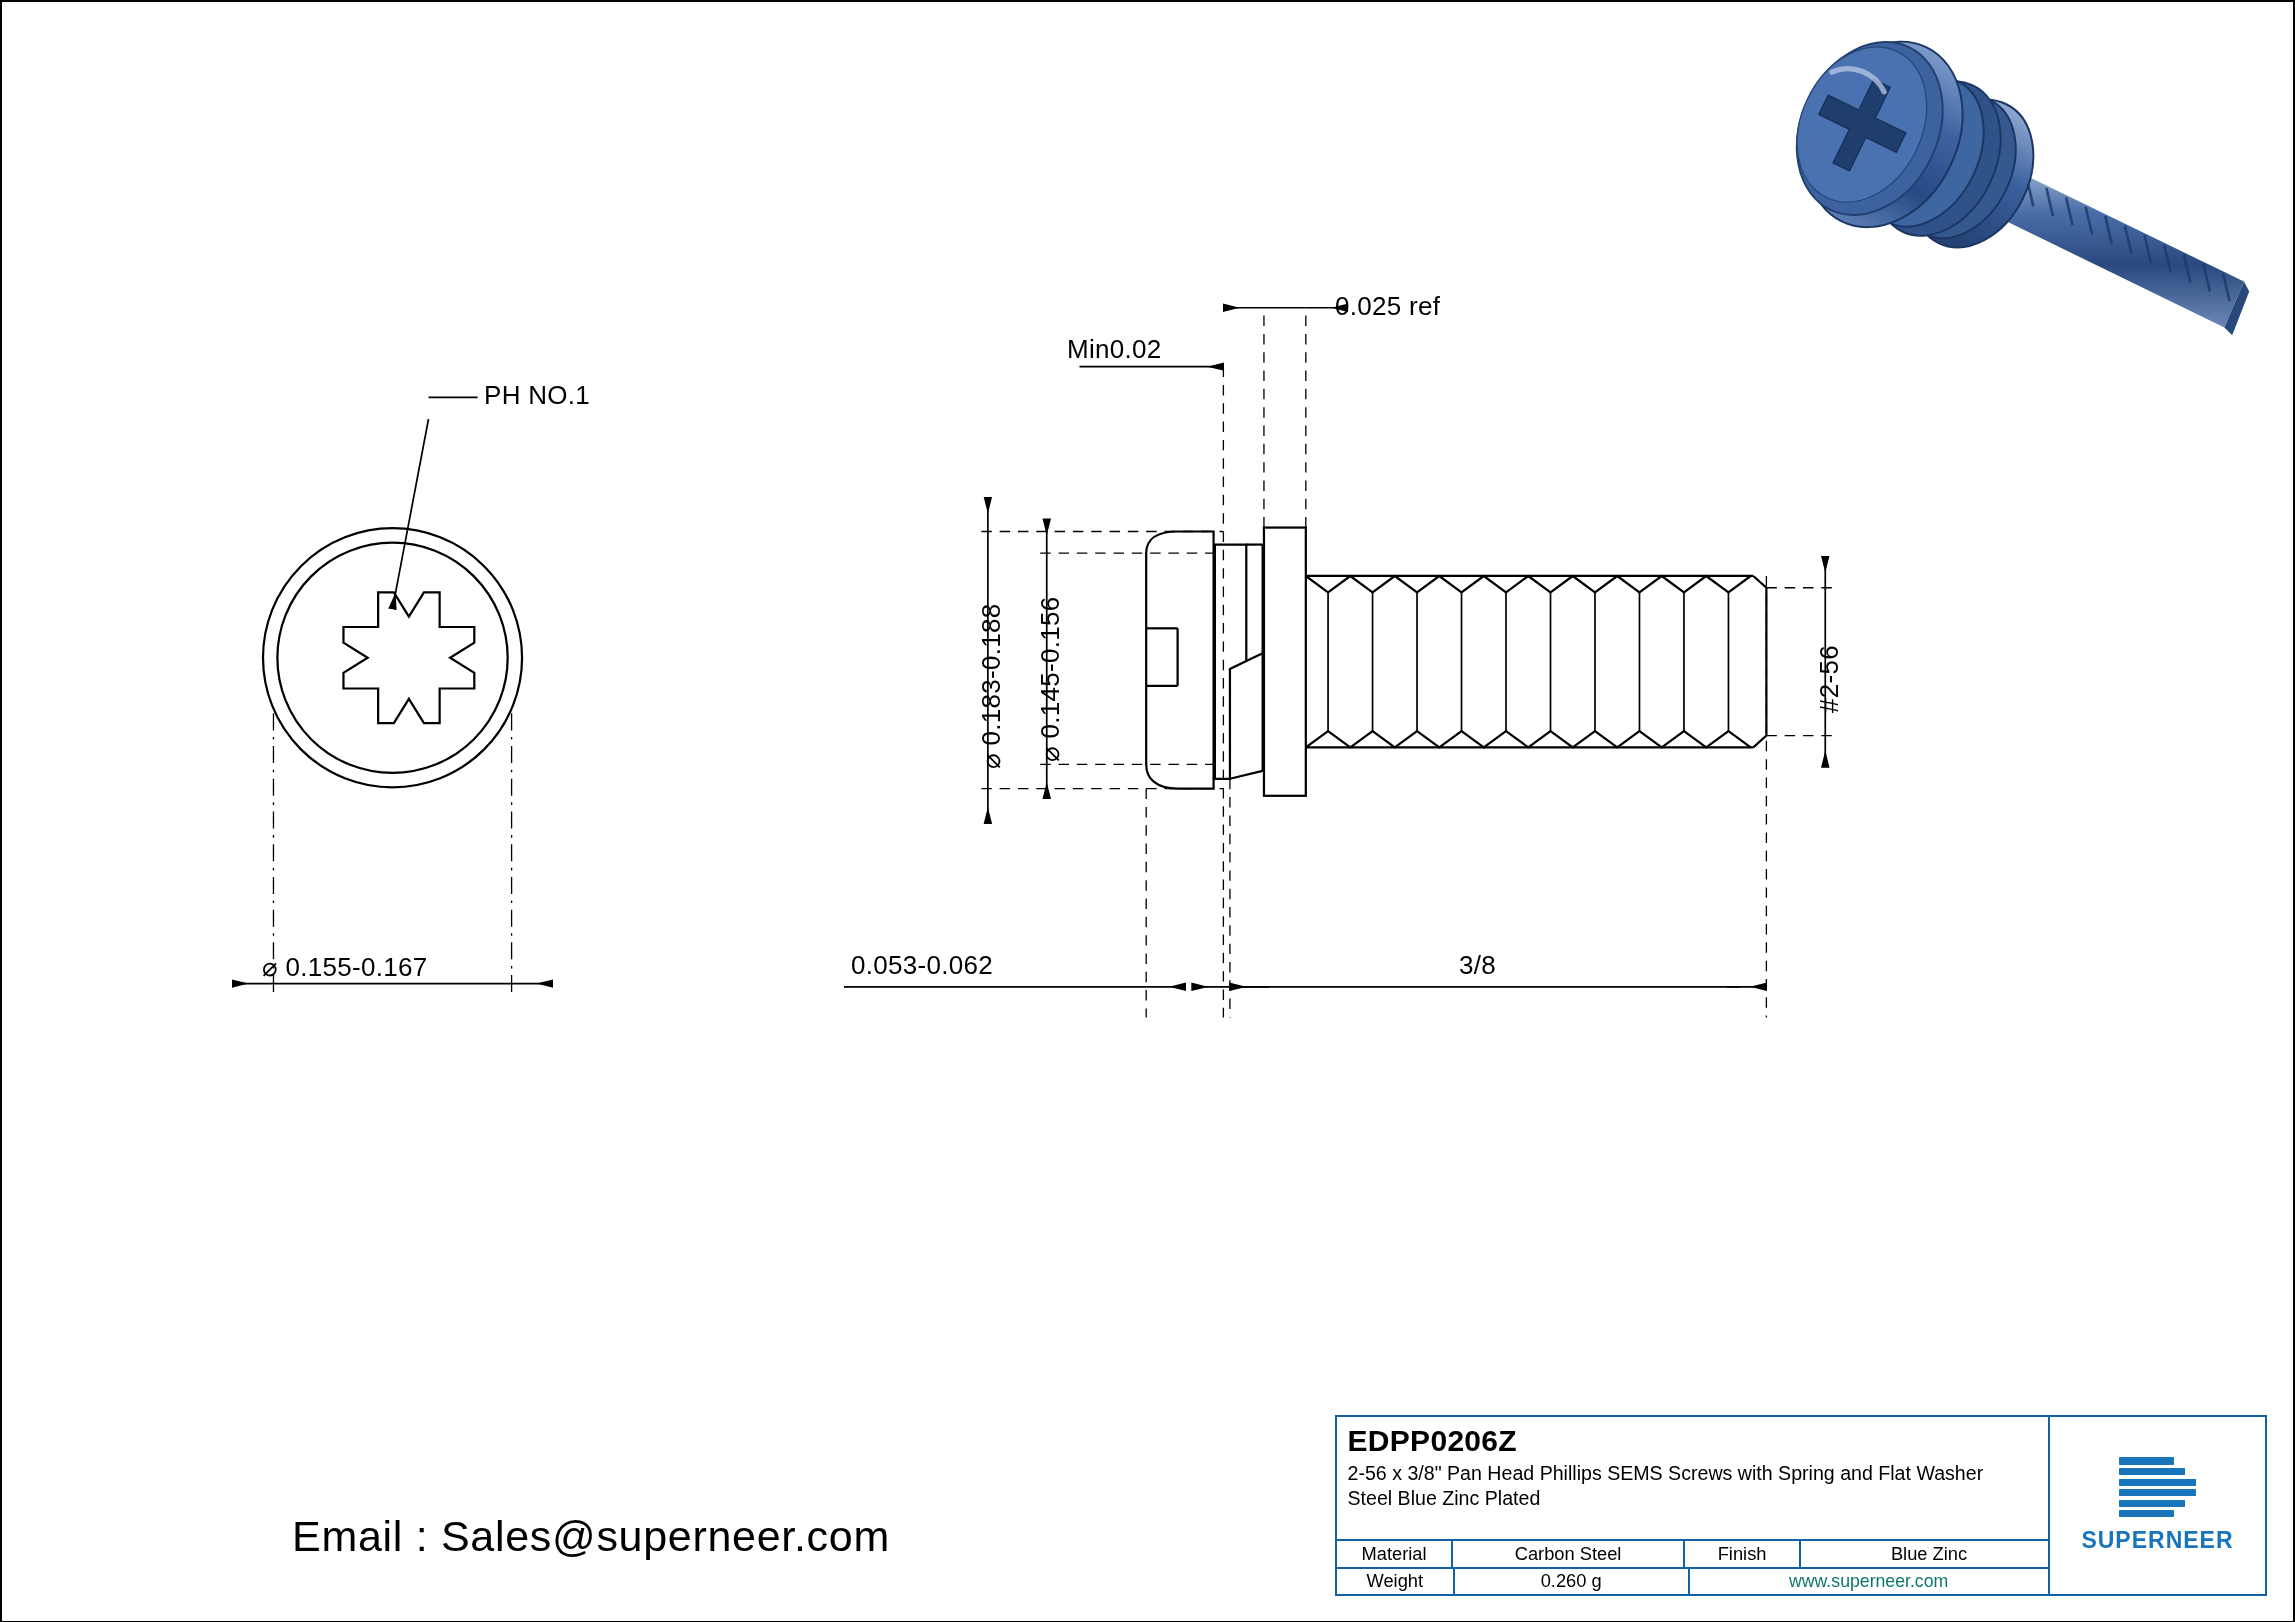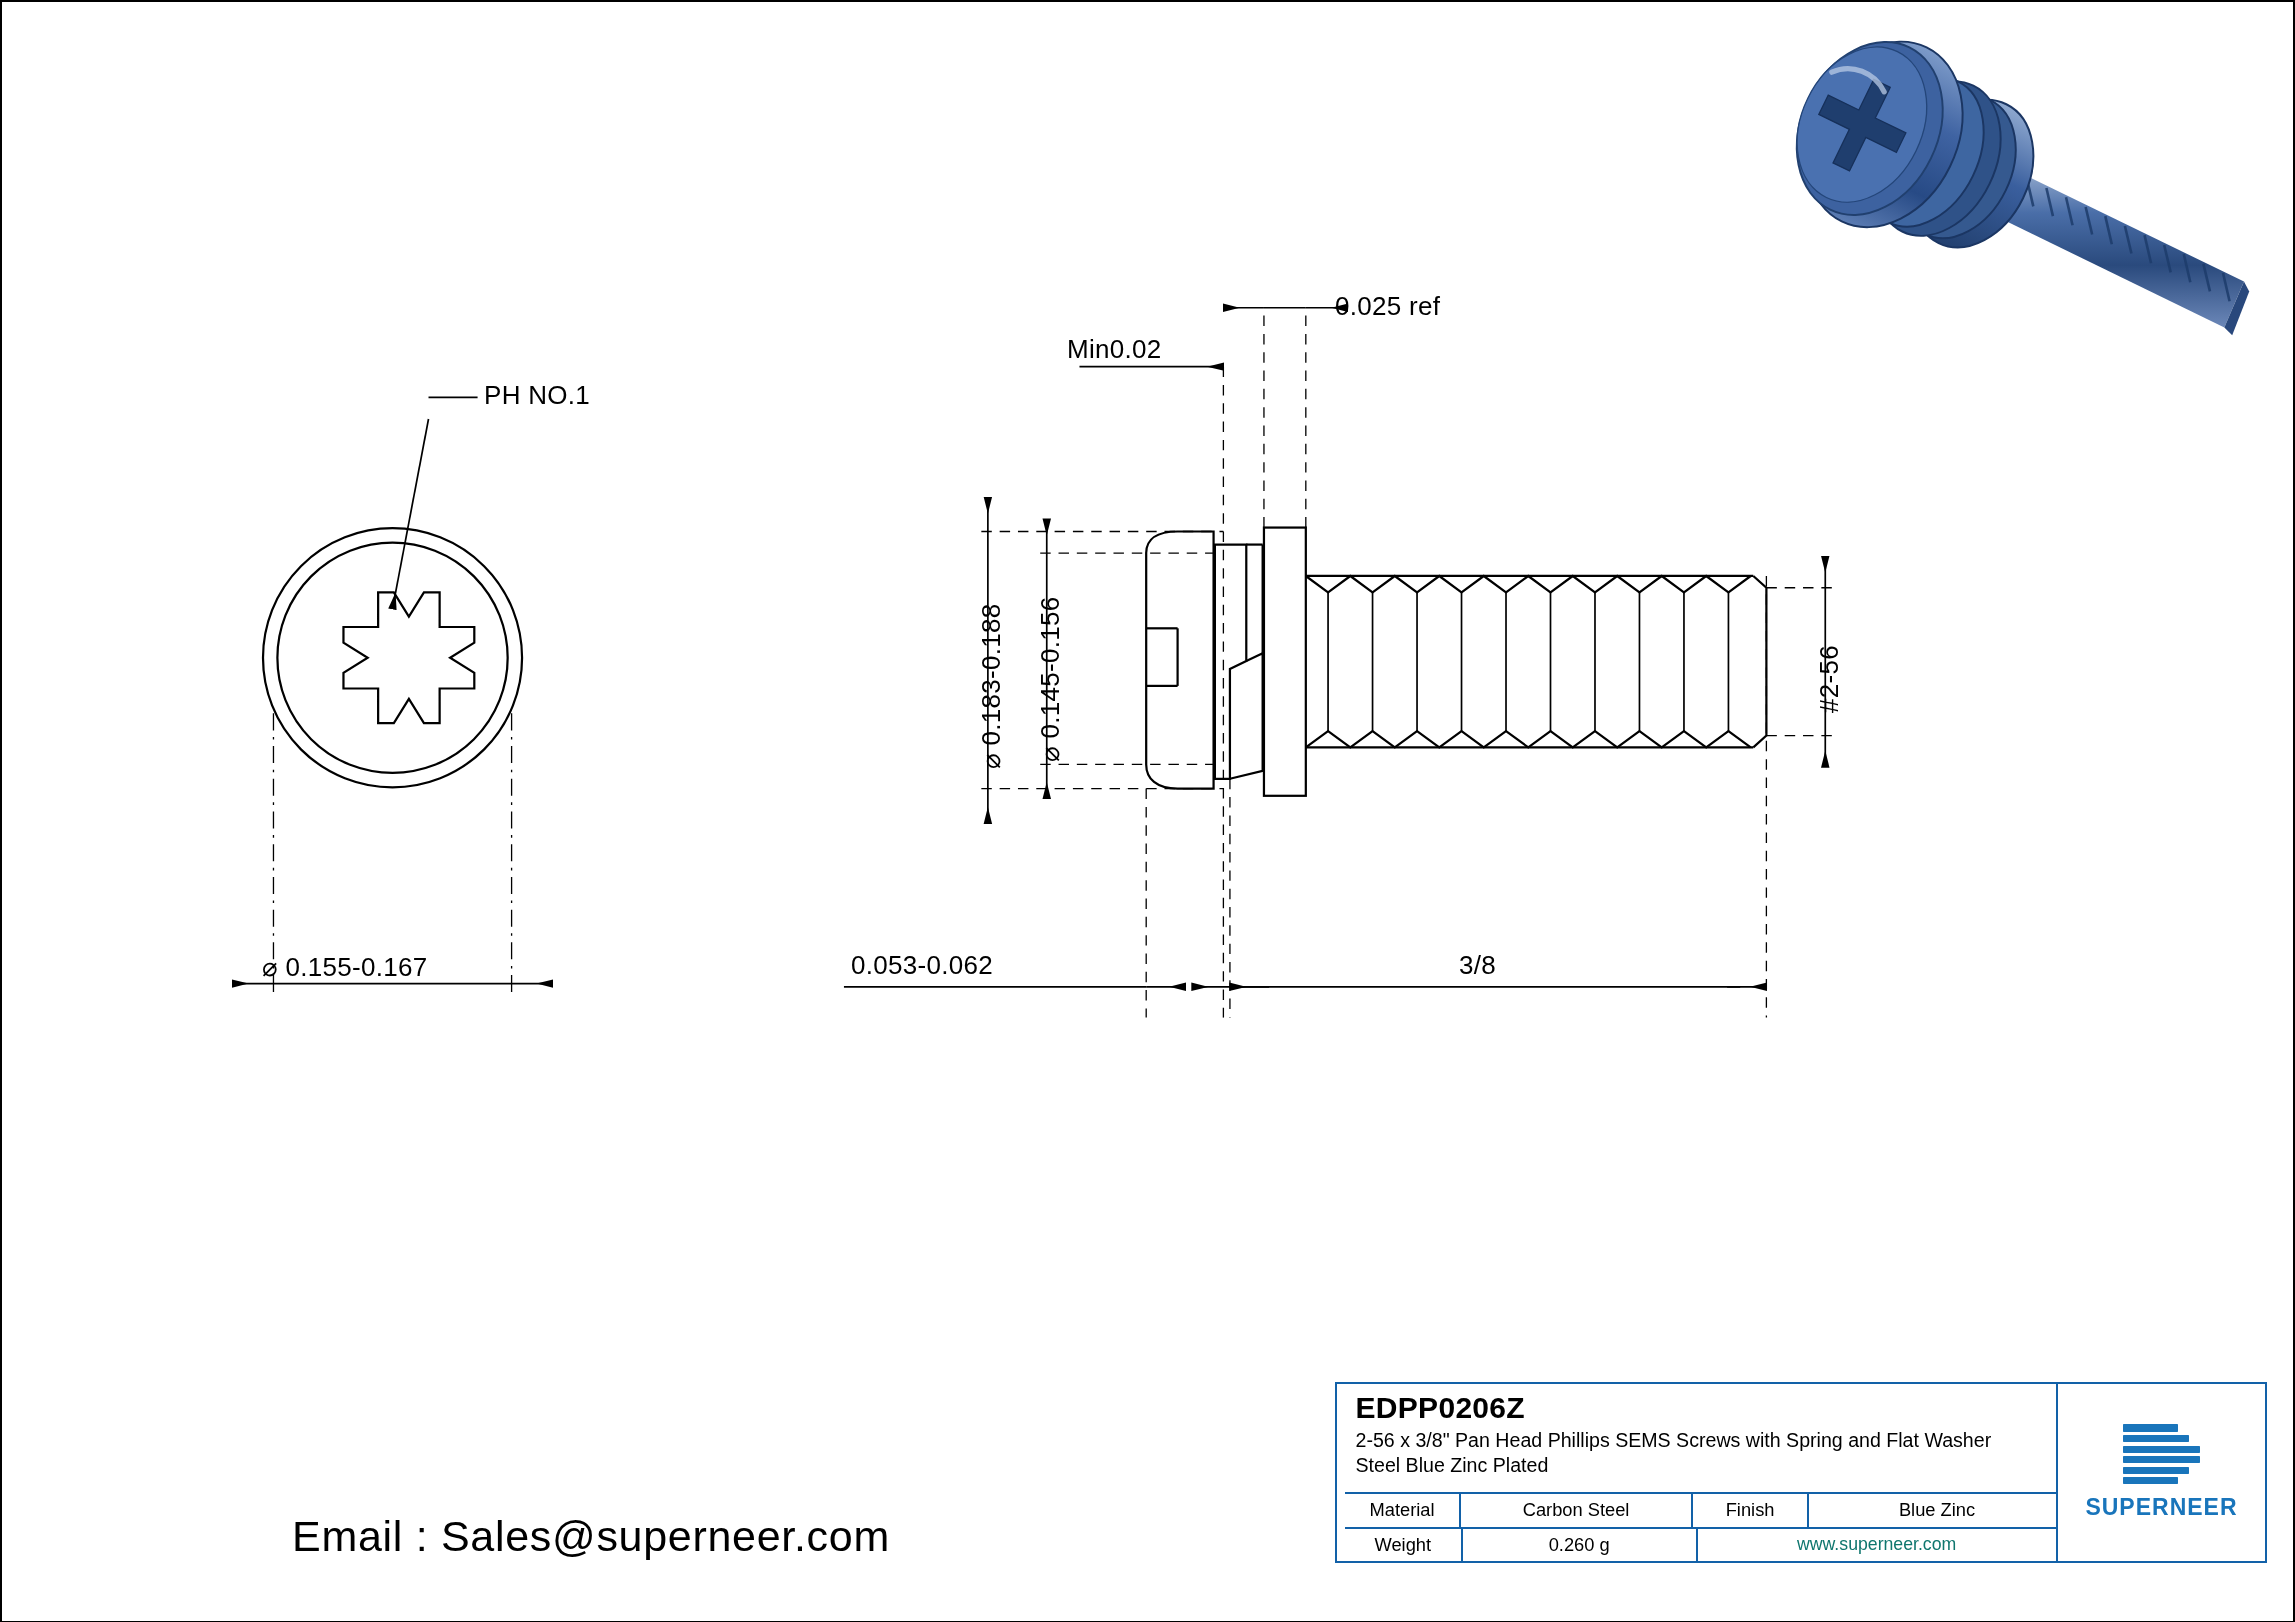--- a/index.html
+++ b/index.html
@@ -49,28 +49,27 @@
     left: 292px;
     top: 1512px;
     font-size: 43px;
     letter-spacing: 0.7px;
     white-space: nowrap;
   }
   
   .titleblock {
     position: absolute;
     left: 1335px;
-    top: 1382px;
+    top: 1415px;
     width: 932px;
     height: 181px;
     border: 2px solid #1261a8;
     box-sizing: border-box;
     display: flex;
     background: #fff;
-    padding-left: 8px;
   }
   .tb-left {
     width: 713px;
     display: flex;
     flex-direction: column;
     border-right: 2px solid #1261a8;
     box-sizing: border-box;
   }
   .tb-desc {
     flex: 1 1 auto;
@@ -84,21 +83,21 @@
     letter-spacing: 0.3px;
     line-height: 1.15;
     margin-bottom: 2.6px;
   }
   .tb-name {
     font-size: 19.6px;
     line-height: 1.3;
     max-width: 681px;
   }
   .tb-rows {
-    height: 67px;
+    height: 53px;
     display: flex;
     flex-direction: column;
   }
   .tb-row {
     flex: 1 1 50%;
     display: flex;
     align-items: stretch;
   }
   .tb-row.top {
     border-bottom: 2px solid #1261a8;

